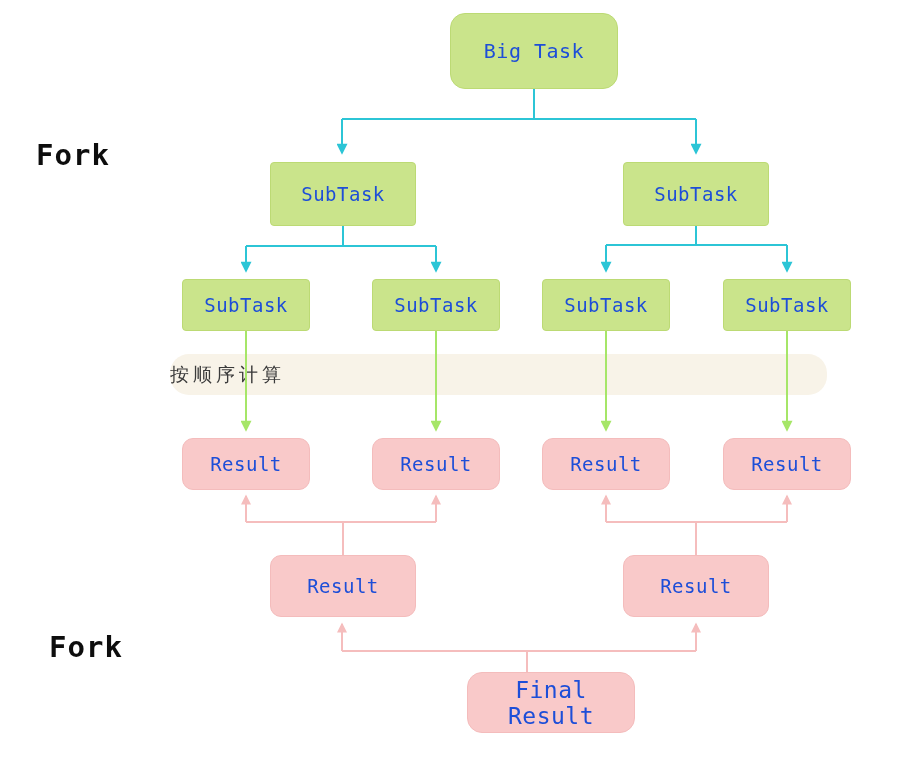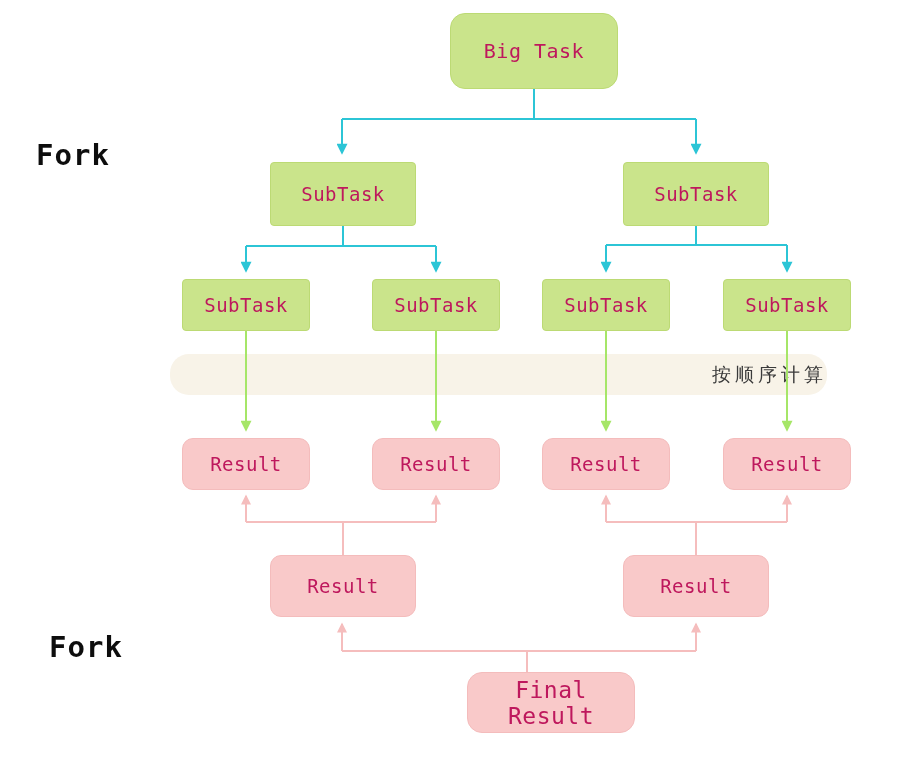--- a/index.html
+++ b/index.html
@@ -11,35 +11,35 @@
     overflow: hidden;
     font-family: "DejaVu Sans Mono", monospace;
   }
   .layer { position: absolute; left: 0; top: 0; }
   .band {
     position: absolute;
     left: 170px; top: 354px;
     width: 657px; height: 41px;
     background: #f8f3e8;
     border-radius: 19px;
-    display: flex; align-items: center; justify-content: flex-end;
+    display: flex; align-items: center; justify-content: flex-start;
     z-index: 1;
   }
   .band-label {
     font-family: "DejaVu Serif", serif;
     font-size: 19px;
     letter-spacing: 4px;
     color: #3a3a3a;
   }
   svg.connectors { z-index: 2; }
   .node {
     position: absolute;
     display: flex; align-items: center; justify-content: center;
     font-size: 19px;
-    color: #be185d;
+    color: #1d4ed8;
     z-index: 3;
     box-sizing: border-box;
     letter-spacing: 0.5px;
   }
   .node.green { background: #cae48b; border: 1px solid #bcda74; border-radius: 4px; }
   .node.pink  { background: #f9c9c9; border: 1px solid #f4bcbc; border-radius: 11px; text-align: center; }
   .node.big { border-radius: 15px; font-size: 20px; }
   .phase-label {
     position: absolute;
     font-size: 29px;

